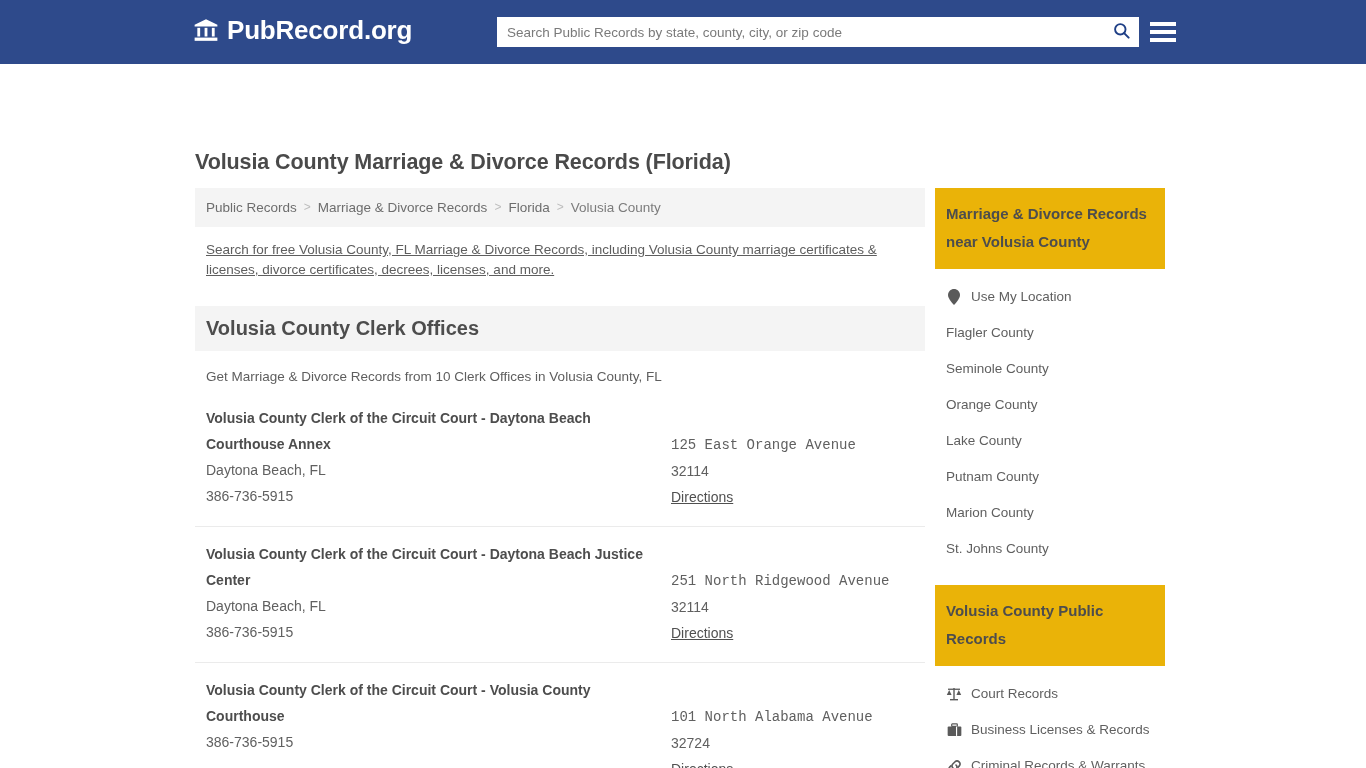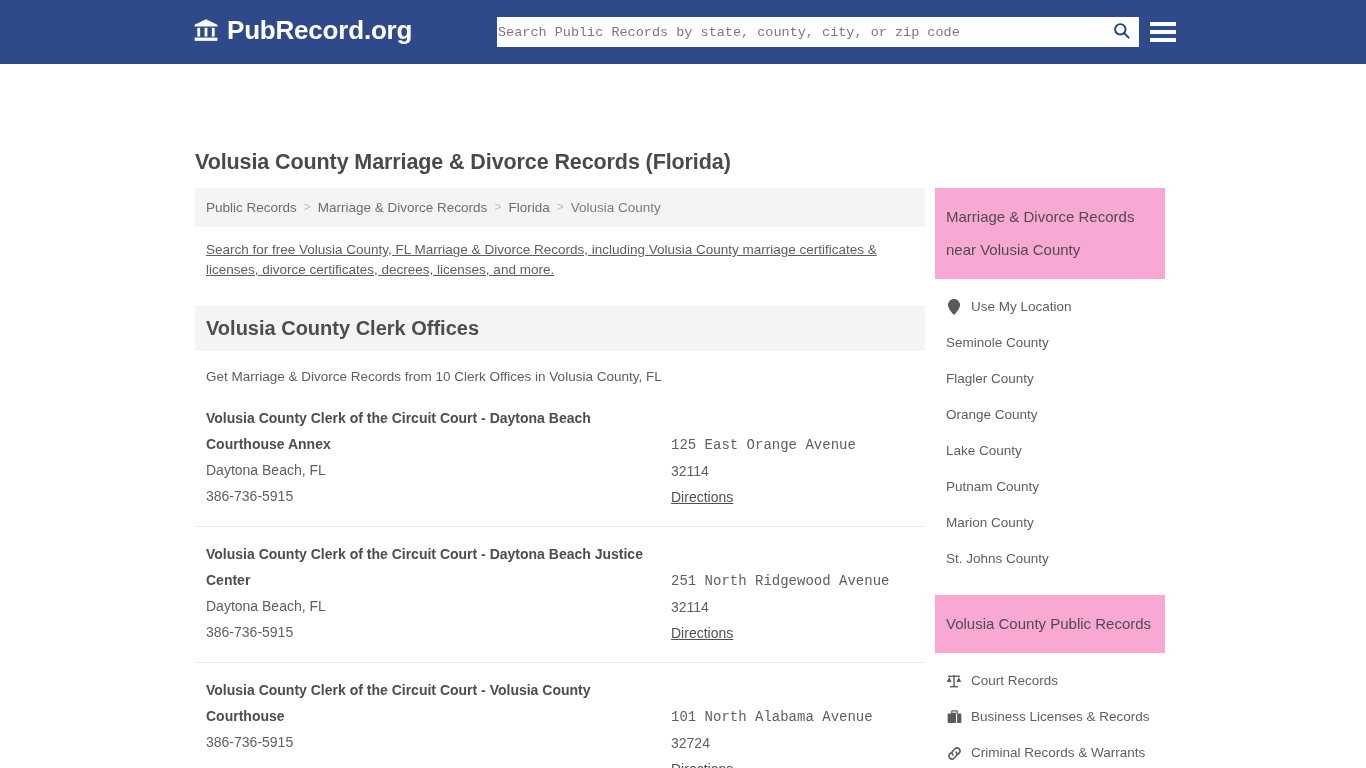--- a/index.html
+++ b/index.html
@@ -54,24 +54,24 @@
     background: #ffffff;
     display: flex;
     align-items: center;
   }
   .search-input {
     flex: 1 1 auto;
     height: 19px;
     border: 0;
     outline: none;
     background: transparent;
-    font-family: Liberation Mono, monospace;
+    font-family: Liberation Sans, sans-serif;
     font-size: 13.5px;
     color: #333333;
-    padding: 0 1px;
+    padding: 0 10px;
   }
   .search-input::placeholder { color: #7a7a7a; opacity: 1; }
   .search-btn {
     width: 36px;
     height: 30px;
     border: 0;
     background: transparent;
     cursor: pointer;
     display: flex;
     align-items: center;
@@ -221,26 +221,26 @@
     font-size: 14px;
     color: #505050;
     line-height: 26px;
     text-decoration: underline;
     cursor: pointer;
     display: inline-block;
   }
 
   
   .side-head {
-    background: #f9a8d4;
+    background: #eab308;
     padding: 12px 11px 13px 11px;
     font-size: 15px;
-    font-weight: normal;
+    font-weight: bold;
     color: #4d4d4d;
-    line-height: 33px;
+    line-height: 28px;
   }
   .side-list { padding: 10px 0 0 0; }
   .side-link {
     display: flex;
     align-items: center;
     gap: 9px;
     padding: 8px 11px;
     font-size: 13.5px;
     color: #5f5f5f;
     text-decoration: none;
@@ -367,24 +367,24 @@
     <nav class="side-list">
       <a class="side-link" href="#">
         <span class="side-icon">
           <svg width="12" height="16" viewBox="0 0 12 16" aria-hidden="true">
             <path fill="#5a5a5a" d="M6 0C2.7 0 0 2.7 0 6c0 4.2 6 10 6 10s6-5.8 6-10c0-3.3-2.7-6-6-6z"></path>
           </svg>
         </span>
         <span>Use My Location</span>
       </a>
       <a class="side-link" href="#">
+        <span>Flagler County</span>
+      </a>
+      <a class="side-link" href="#">
         <span>Seminole County</span>
-      </a>
-      <a class="side-link" href="#">
-        <span>Flagler County</span>
       </a>
       <a class="side-link" href="#">
         <span>Orange County</span>
       </a>
       <a class="side-link" href="#">
         <span>Lake County</span>
       </a>
       <a class="side-link" href="#">
         <span>Putnam County</span>
       </a>

